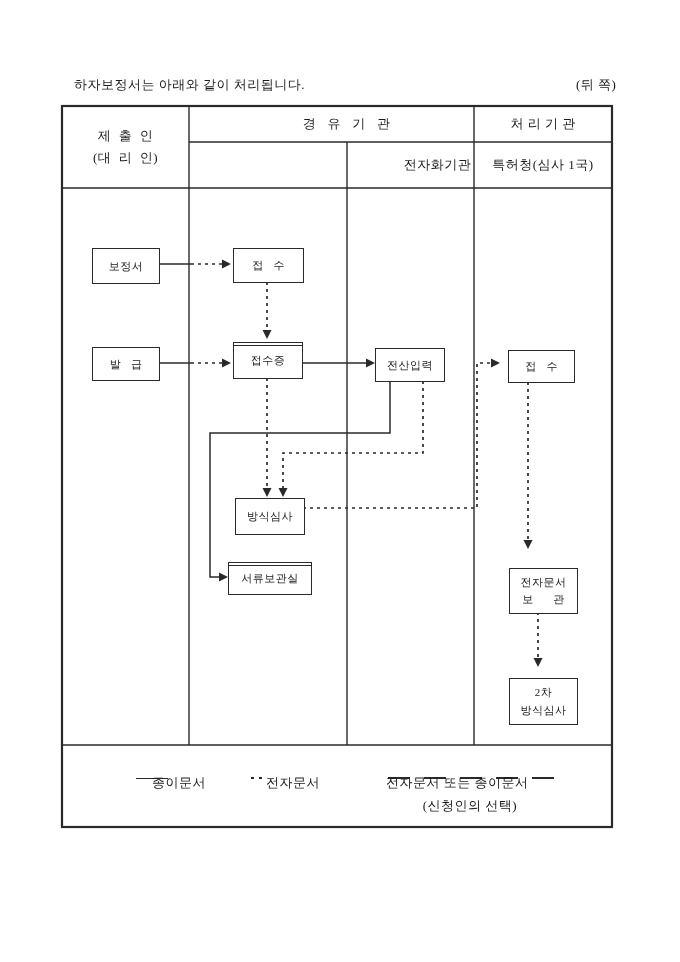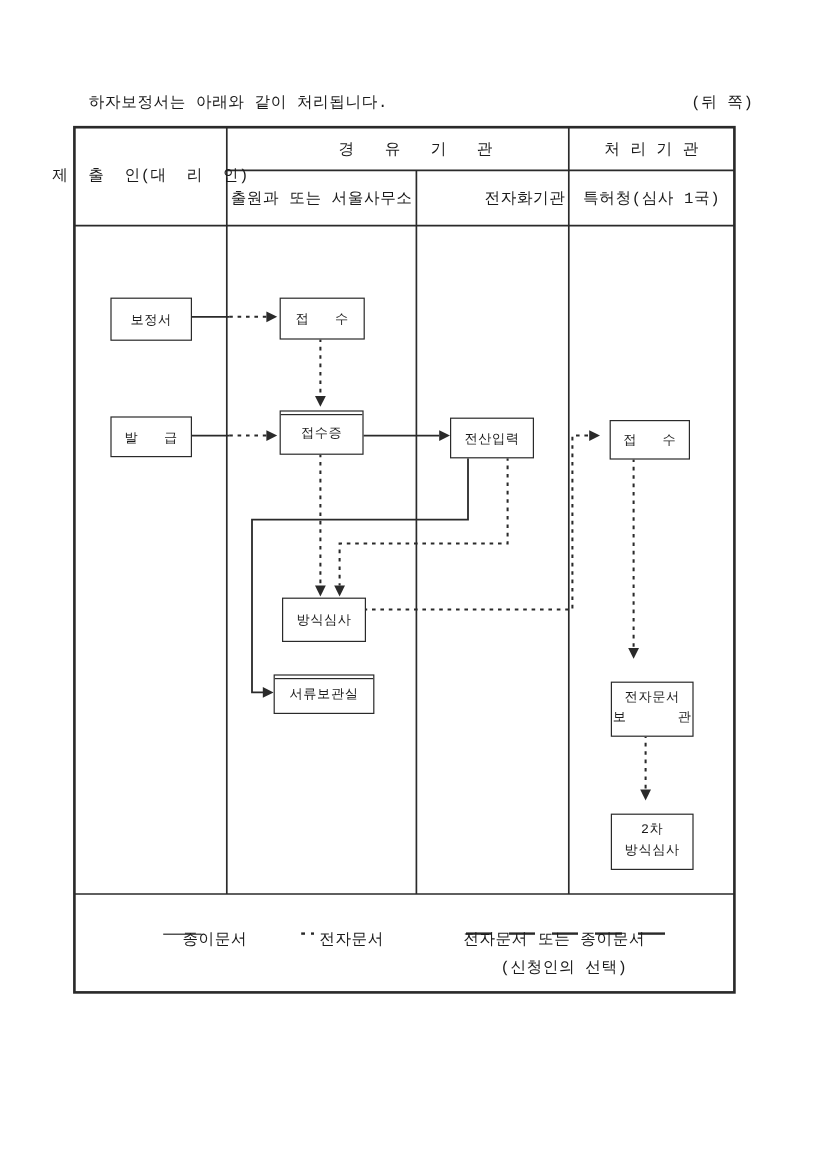--- a/index.html
+++ b/index.html
@@ -1,21 +1,21 @@
 <!DOCTYPE html>
 <html><head>
 <meta charset="utf-8">
 <style>
   html,body{margin:0;padding:0;background:#fff;}
   #page{position:relative;width:680px;height:962px;background:#ffffff;overflow:hidden;
-        font-family:Liberation Mono, monospace;color:#1a1a1a;}
+        font-family:Liberation Serif, serif;color:#1a1a1a;}
   .txt{position:absolute;font-size:13px;white-space:pre;letter-spacing:0.5px;}
   .cell{position:absolute;display:flex;align-items:center;justify-content:center;
         font-size:13px;white-space:pre;letter-spacing:0.5px;text-align:center;}
-  .cell.col{flex-direction:row;line-height:1.7;}
+  .cell.col{flex-direction:column;line-height:1.7;}
   svg.overlay{position:absolute;left:0;top:0;width:680px;height:962px;}
   .fbox{position:absolute;border:1.5px solid #2a2a2a;background:#fff;
         display:flex;align-items:center;justify-content:center;
         font-size:11px;white-space:pre;letter-spacing:0.5px;z-index:2;}
   .fbox.two{flex-direction:column;line-height:1.55;}
   .fbox.dbl-top::after{content:"";position:absolute;left:0;right:0;top:1.5px;
         border-top:1.4px solid #2a2a2a;}
   .legend-line{position:absolute;height:0;border-top:1.6px solid #2a2a2a;z-index:1;}
   .legend-dots{position:absolute;height:2px;z-index:1;
         background:repeating-linear-gradient(90deg,#2a2a2a 0 3px,transparent 3px 8px);}
@@ -70,21 +70,20 @@
       <polygon points="533.5,658 542.5,658 538,667"></polygon>
     </g>
   </svg>
 
   <div class="cell col" style="left:62px;top:106px;width:127px;height:82px;">
     <div>제  출  인</div>
     <div>(대  리  인)</div>
   </div>
   <div class="cell" style="left:189px;top:106px;width:315px;height:36px;">경   유   기   관</div>
   <div class="cell" style="left:474px;top:106px;width:138px;height:36px;">처 리 기 관</div>
-  <div class="cell" style="left:189px;top:142px;width:158px;height:46px;">출원과 또는 서울사무소</div>
   <div class="cell" style="left:347px;top:142px;width:127px;height:46px;margin-left:27px;">전자화기관</div>
   <div class="cell" style="left:474px;top:142px;width:138px;height:46px;">특허청(심사 1국)</div>
 
   <div class="fbox" style="left:92px;top:248px;width:66px;height:34px;">보정서</div>
   <div class="fbox" style="left:233px;top:248px;width:69px;height:33px;">접   수</div>
   <div class="fbox" style="left:92px;top:347px;width:66px;height:32px;">발   급</div>
   <div class="fbox dbl-top" style="left:233px;top:342px;width:68px;height:35px;">접수증</div>
   <div class="fbox" style="left:375px;top:348px;width:68px;height:32px;">전산입력</div>
   <div class="fbox" style="left:508px;top:350px;width:65px;height:31px;">접   수</div>
   <div class="fbox" style="left:235px;top:498px;width:68px;height:35px;">방식심사</div>

